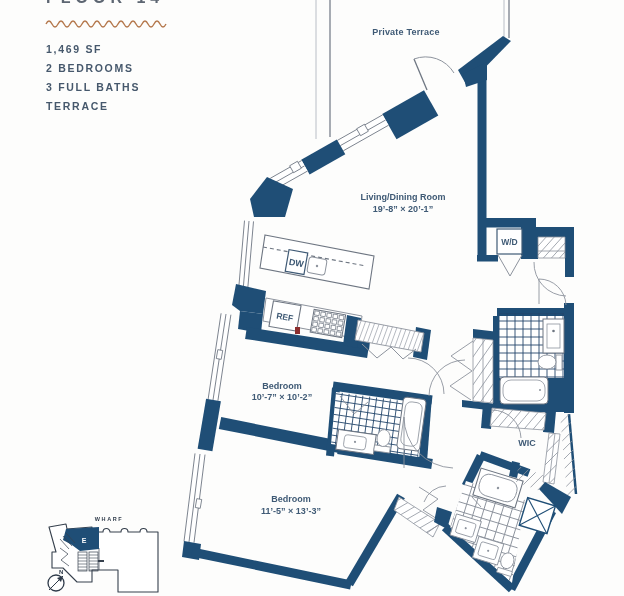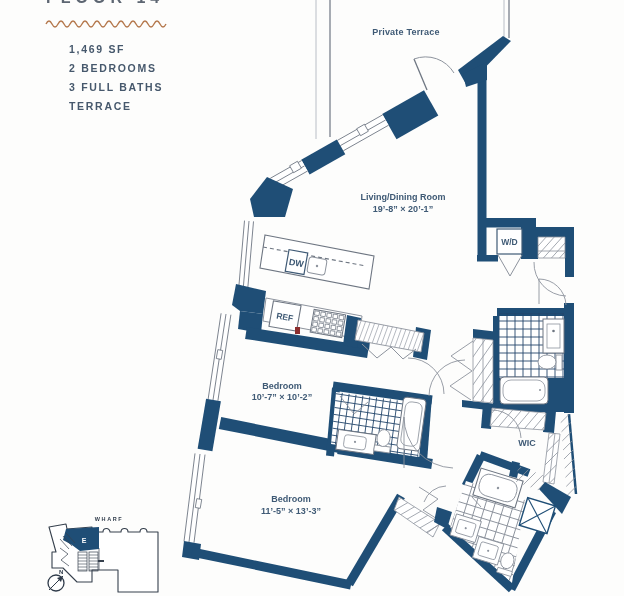--- a/index.html
+++ b/index.html
@@ -1,17 +1,17 @@
 <!DOCTYPE html>
 <html><head>
 <meta charset="utf-8">
 <style>
 html,body { margin:0; padding:0; background:#fdfdfc; width:624px; height:596px; overflow:hidden; }
 * { font-family: "Liberation Sans", sans-serif; }
-#side { position:absolute; left:46px; top:40px; font-size:10.5px; font-weight:bold; letter-spacing:1.7px; color:#46586c; line-height:19px;margin-left:23px; }
+#side { position:absolute; left:46px; top:40px; font-size:10.5px; font-weight:bold; letter-spacing:1.7px; color:#46586c; line-height:19px; }
 svg { position:absolute; left:0; top:0; }
 </style>
 </head>
 <body>
 
 <svg width="624" height="596" viewBox="0 0 624 596">
 
 <g>
       <text x="46" y="3" font-size="16" font-weight="bold" letter-spacing="5" fill="#5d6672">FLOOR 14</text>
     </g>

